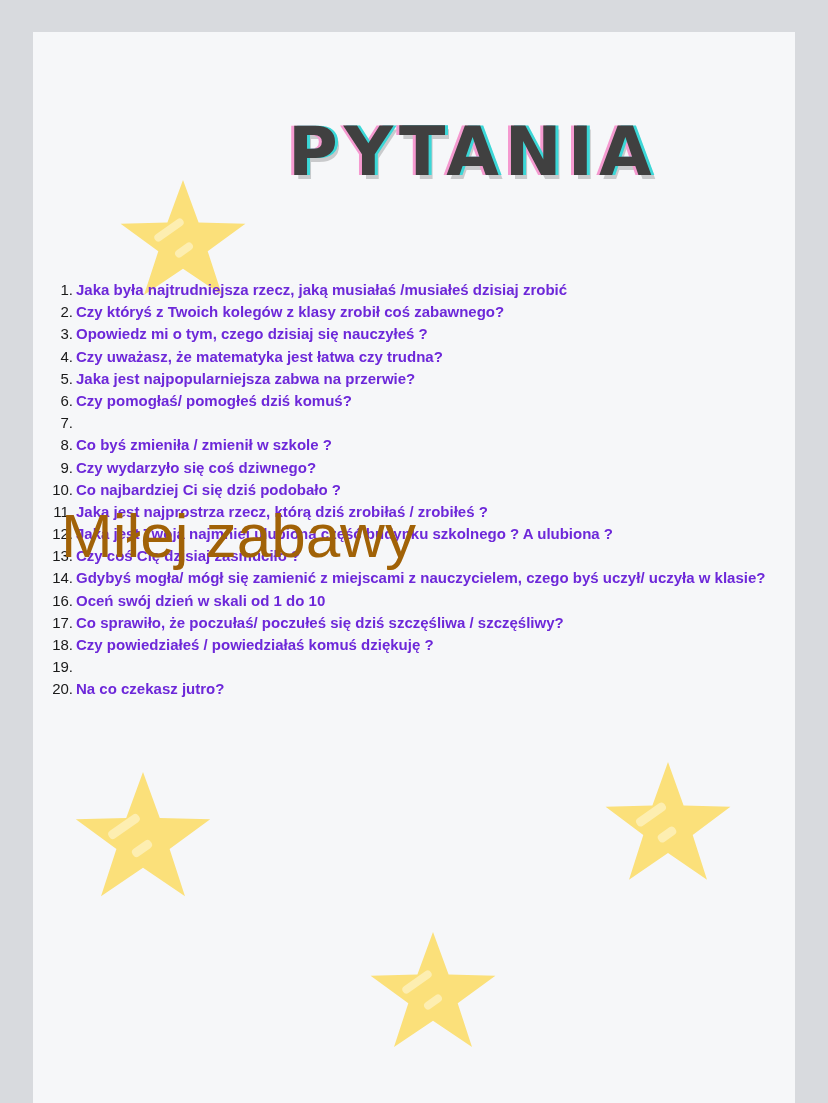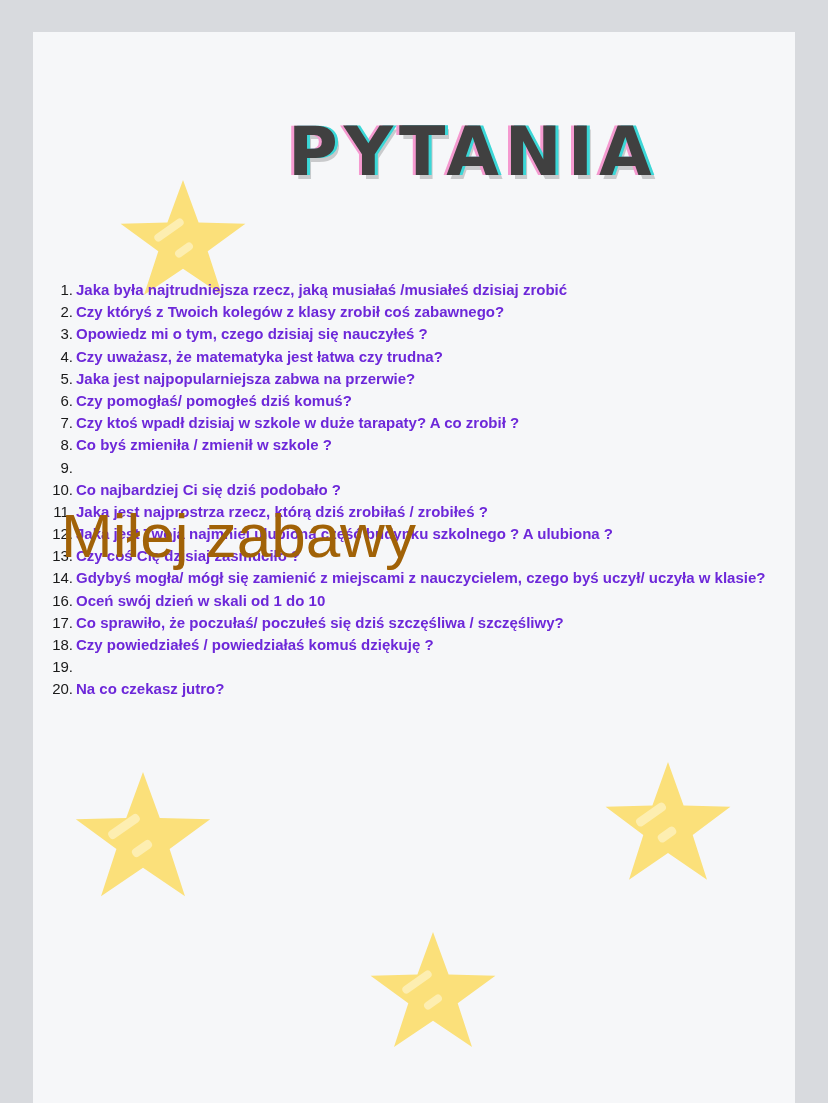--- a/index.html
+++ b/index.html
@@ -149,28 +149,28 @@
     <div class="q-row">
       <span class="q-num">5.</span>
       <span class="q-text">Jaka jest najpopularniejsza zabwa na przerwie?</span>
     </div>
     <div class="q-row">
       <span class="q-num">6.</span>
       <span class="q-text">Czy pomogłaś/ pomogłeś dziś komuś?</span>
     </div>
     <div class="q-row">
       <span class="q-num">7.</span>
-      <span class="q-text">Czy ktoś wpadł dzisiaj w szkole  w duże tarapaty? A co zrobił ?</span>
     </div>
     <div class="q-row">
       <span class="q-num">8.</span>
       <span class="q-text">Co byś zmieniła / zmienił w szkole ?</span>
     </div>
     <div class="q-row">
       <span class="q-num">9.</span>
+      <span class="q-text">Czy wydarzyło się coś dziwnego?</span>
     </div>
     <div class="q-row">
       <span class="q-num">10.</span>
       <span class="q-text">Co najbardziej Ci się dziś podobało ?</span>
     </div>
     <div class="q-row">
       <span class="q-num">11.</span>
       <span class="q-text">Jaka jest najprostrza rzecz, którą dziś zrobiłaś / zrobiłeś ?</span>
     </div>
     <div class="q-row">

